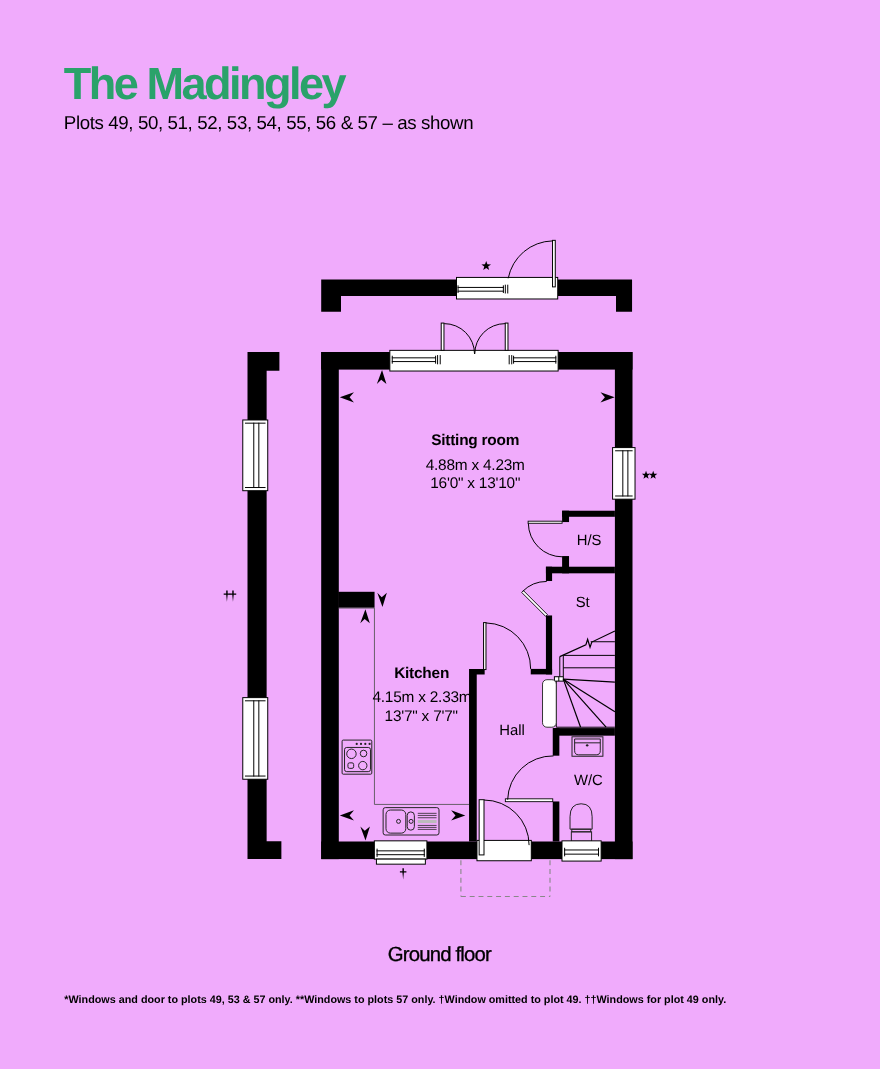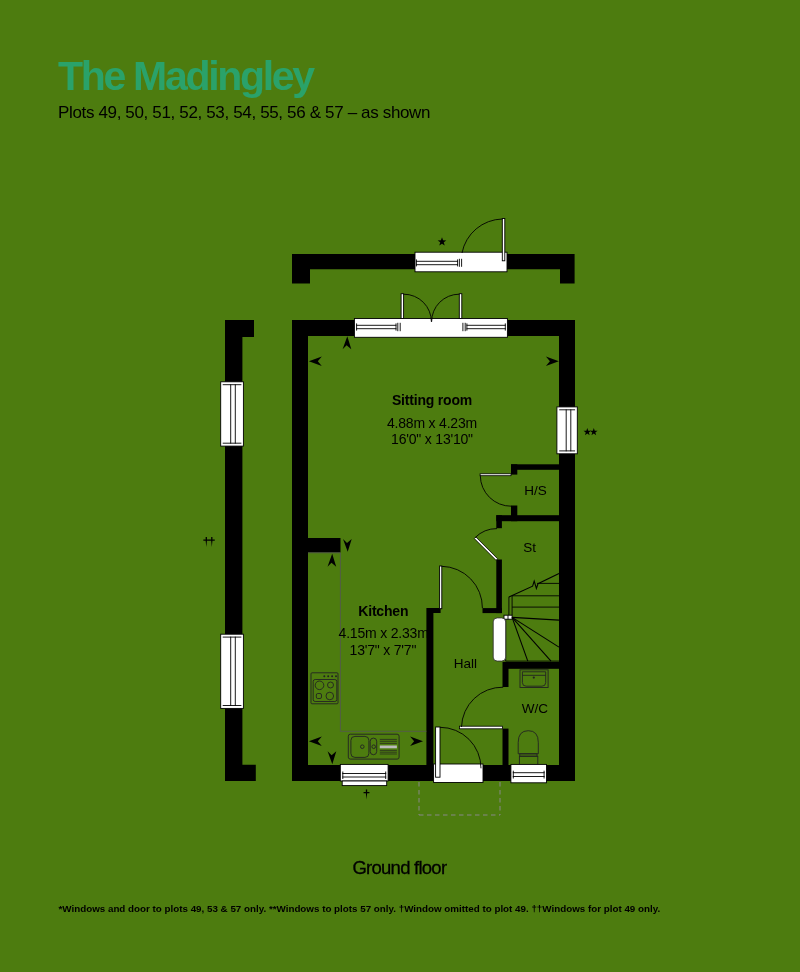--- a/index.html
+++ b/index.html
@@ -1,16 +1,16 @@
 <!DOCTYPE html>
 <html><head>
 <meta charset="utf-8">
 <style>
   html,body{margin:0;padding:0;background:#fff;}
-  #page{position:relative;width:800px;height:972px;background:#4d7c0f;overflow:hidden;
+  #page{position:relative;width:800px;height:972px;background:#f0abfc;overflow:hidden;
         font-family:"Liberation Sans", sans-serif;text-align:right;}
   svg text{font-family:"Liberation Sans", sans-serif;fill:#000;}
   svg{transform:translateZ(0);}
 </style>
 </head>
 <body>
 <div id="page">
 <svg width="800" height="972" viewBox="0 0 800 972">
 
 <text x="58" y="90" font-size="41" font-weight="bold" style="fill:#2aa26a" letter-spacing="-2.3">The Madingley</text>

